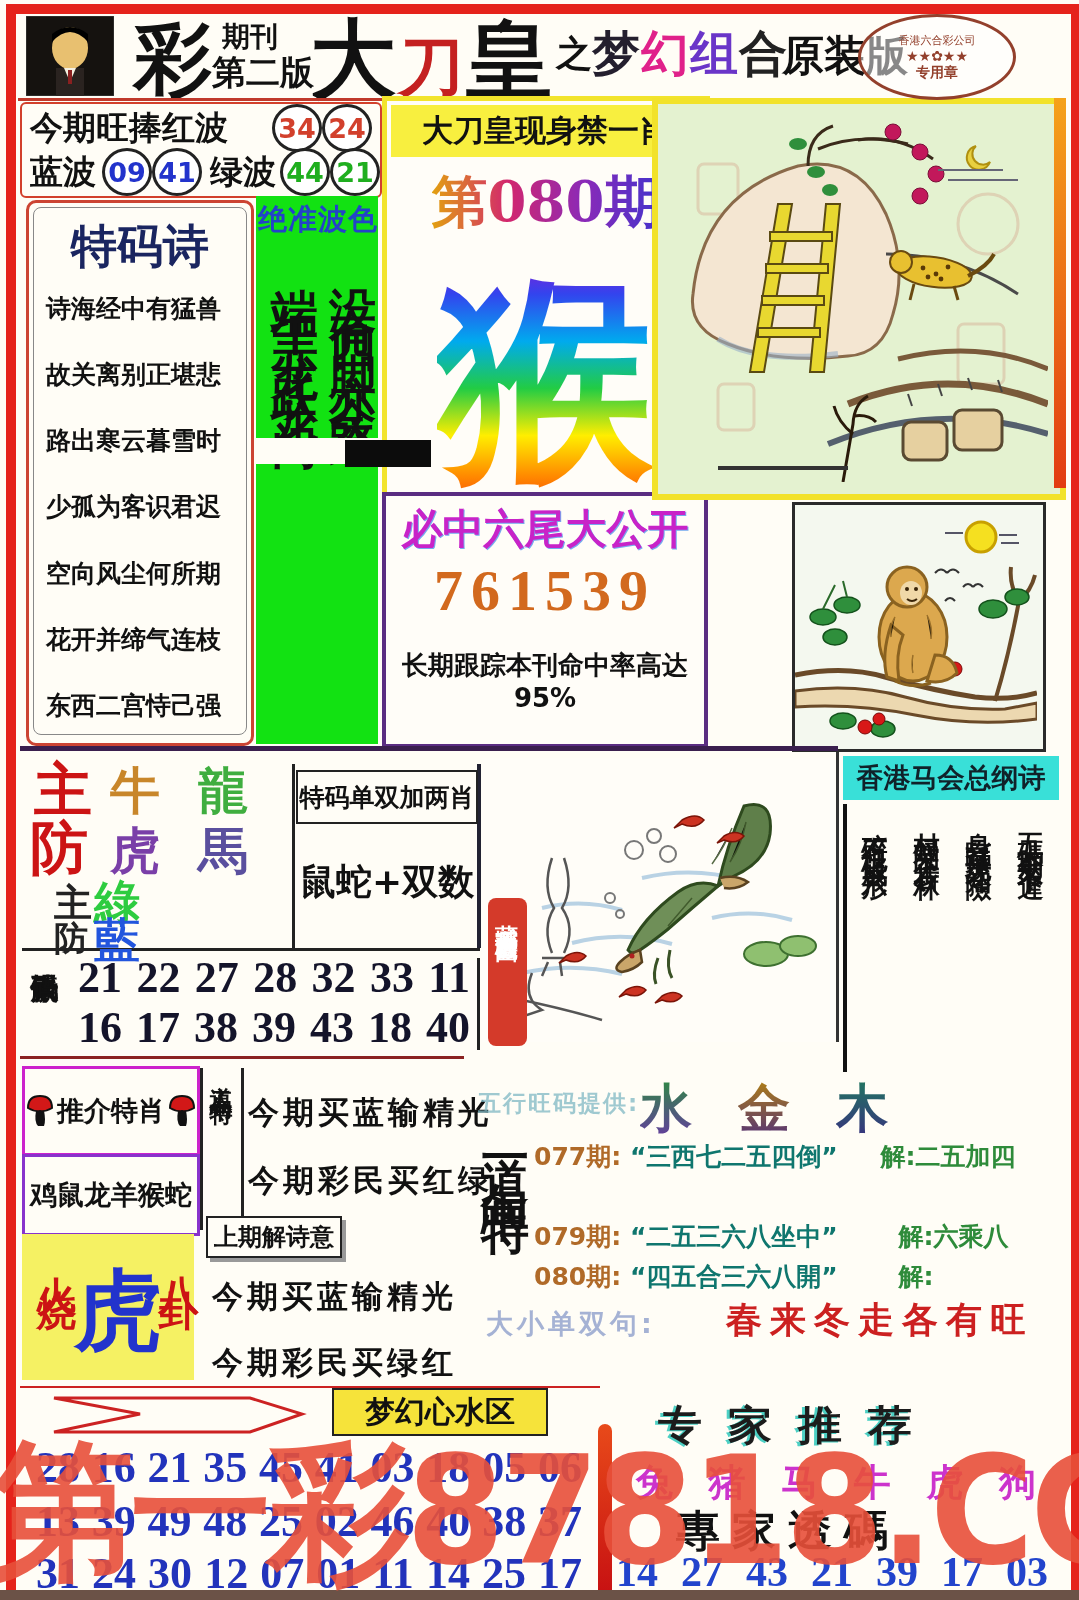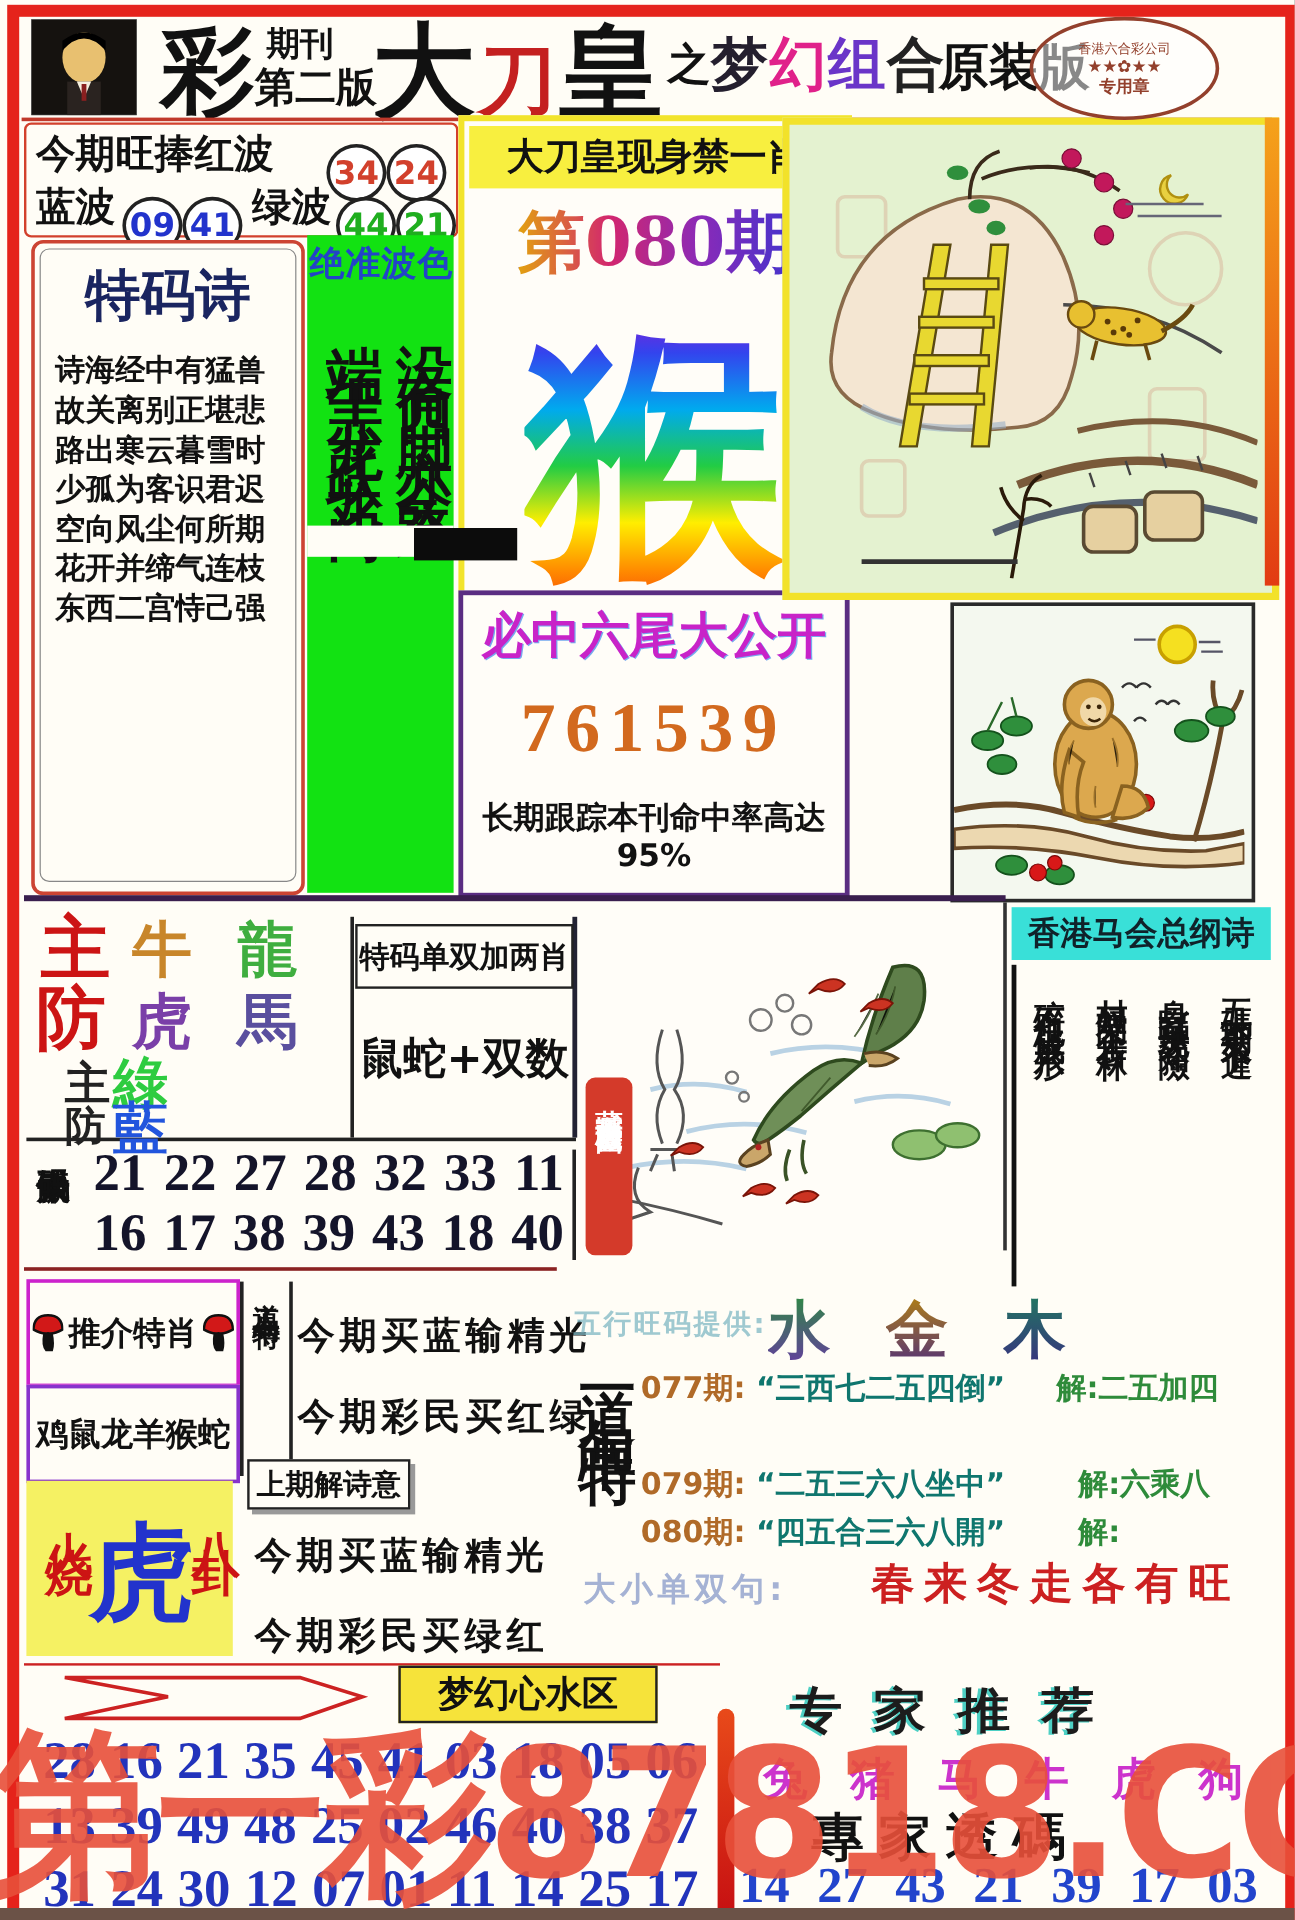--- a/index.html
+++ b/index.html
@@ -8,21 +8,21 @@
   .abs{position:absolute;}
   .frame{position:absolute;left:6px;top:4px;width:1055px;height:1578px;
          border:10px solid #e5231b;z-index:30;pointer-events:none;}
   .bottomstrip{position:absolute;left:0;top:1590px;width:1079px;height:10px;background:#6b5247;z-index:31;}
   .serif{font-family:"Liberation Serif","DejaVu Serif",serif;}
   .b{font-weight:bold;}
   .grad{display:inline-block;-webkit-background-clip:text;background-clip:text;color:transparent;}
   .vtext{writing-mode:vertical-rl;text-orientation:upright;}
   .circle{display:inline-flex;align-items:center;justify-content:center;
           width:44px;height:42px;border:3px solid #222;border-radius:50%;
-          font-size:27px;font-weight:bold;background:#fff;margin-top:16px;}
+          font-size:27px;font-weight:bold;background:#fff;}
   .numrow{display:flex;justify-content:space-between;font-weight:bold;}
   .numrow span{display:inline-block;}
   .plabel{color:#b06a28;}
   .ptext{color:#0f766e;}
   .pjie{color:#2e8b3a;}
   .periodline{font-size:25px;font-weight:bold;white-space:nowrap;}
 </style>
 </head>
 <body>
 <div id="canvas">
@@ -64,21 +64,21 @@
   <div class="abs circle" style="left:80px;top:44px;color:#2233cc;">09</div>
   <div class="abs circle" style="left:130px;top:44px;color:#2233cc;">41</div>
   <div class="abs b" style="left:188px;top:46px;font-size:33px;">绿波</div>
   <div class="abs circle" style="left:258px;top:44px;color:#1fae1f;">44</div>
   <div class="abs circle" style="left:308px;top:44px;color:#1fae1f;">21</div>
 </div>
 
 <div class="abs" style="left:26px;top:200px;width:222px;height:540px;border:3px solid #cc4433;border-radius:10px;background:#fffdf6;">
   <div style="border:1px solid #888;border-radius:8px;margin:4px;height:526px;position:relative;">
     <div class="b" style="text-align:center;font-size:46px;color:#1a2560;margin-top:8px;font-family:'DejaVu Serif',serif;">特码诗</div>
-    <div style="display:flex;flex-direction:column;justify-content:flex-start;height:430px;margin:14px 8px 0 12px;font-size:25px;font-weight:bold;">
+    <div style="display:flex;flex-direction:column;justify-content:space-between;height:430px;margin:14px 8px 0 12px;font-size:25px;font-weight:bold;">
       <div>诗海经中有猛兽</div>
       <div>故关离别正堪悲</div>
       <div>路出寒云暮雪时</div>
       <div>少孤为客识君迟</div>
       <div>空向风尘何所期</div>
       <div>花开并缔气连枝</div>
       <div>东西二宫恃己强</div>
     </div>
   </div>
 </div>
@@ -96,21 +96,21 @@
   <div class="b" style="text-align:center;margin-top:8px;">
     <span class="grad" style="font-size:56px;font-family:'DejaVu Serif',serif;background-image:linear-gradient(90deg,#e2a010,#d2266e,#8a2ab8,#4433cc);">第080期</span>
   </div>
   <div class="b" style="text-align:center;margin-top:-6px;">
     <span class="grad" style="font-size:218px;font-family:'DejaVu Serif',serif;background-image:linear-gradient(180deg,#c400c4 0%,#3344ee 20%,#00aaee 36%,#22cc44 52%,#ffee00 68%,#ff8800 82%,#ee1111 100%);">猴</span>
   </div>
 </div>
 
 <div class="abs" style="left:382px;top:492px;width:318px;height:248px;border:4px solid #5a2d82;background:#fffdf8;">
   <div class="b" style="text-align:center;font-size:41px;color:#c823c8;margin-top:6px;white-space:nowrap;text-shadow:1px 1px 0 #7ae;">必中六尾大公开</div>
-  <div class="b serif" style="text-align:center;font-size:58px;color:#d2691e;letter-spacing:8px;margin-top:16px;">761539</div>
+  <div class="b serif" style="text-align:center;font-size:58px;color:#d2691e;letter-spacing:8px;">761539</div>
   <div class="b" style="text-align:center;font-size:26px;margin-top:24px;">长期跟踪本刊命中率高达95%</div>
 </div>
 
 <div class="abs" style="left:652px;top:98px;width:402px;height:390px;border:6px solid #f2e22a;background:#e4f2d0;">
   <svg width="390" height="378" viewBox="0 0 390 378">
     <rect width="390" height="378" fill="#e4f2d0"></rect>
     <g stroke="#d8b49a" stroke-width="3" fill="none" opacity="0.5">
       <rect x="40" y="60" width="40" height="50" rx="6"></rect>
           <rect x="300" y="220" width="46" height="60" rx="6"></rect>
       <circle cx="330" cy="120" r="30"></circle>

